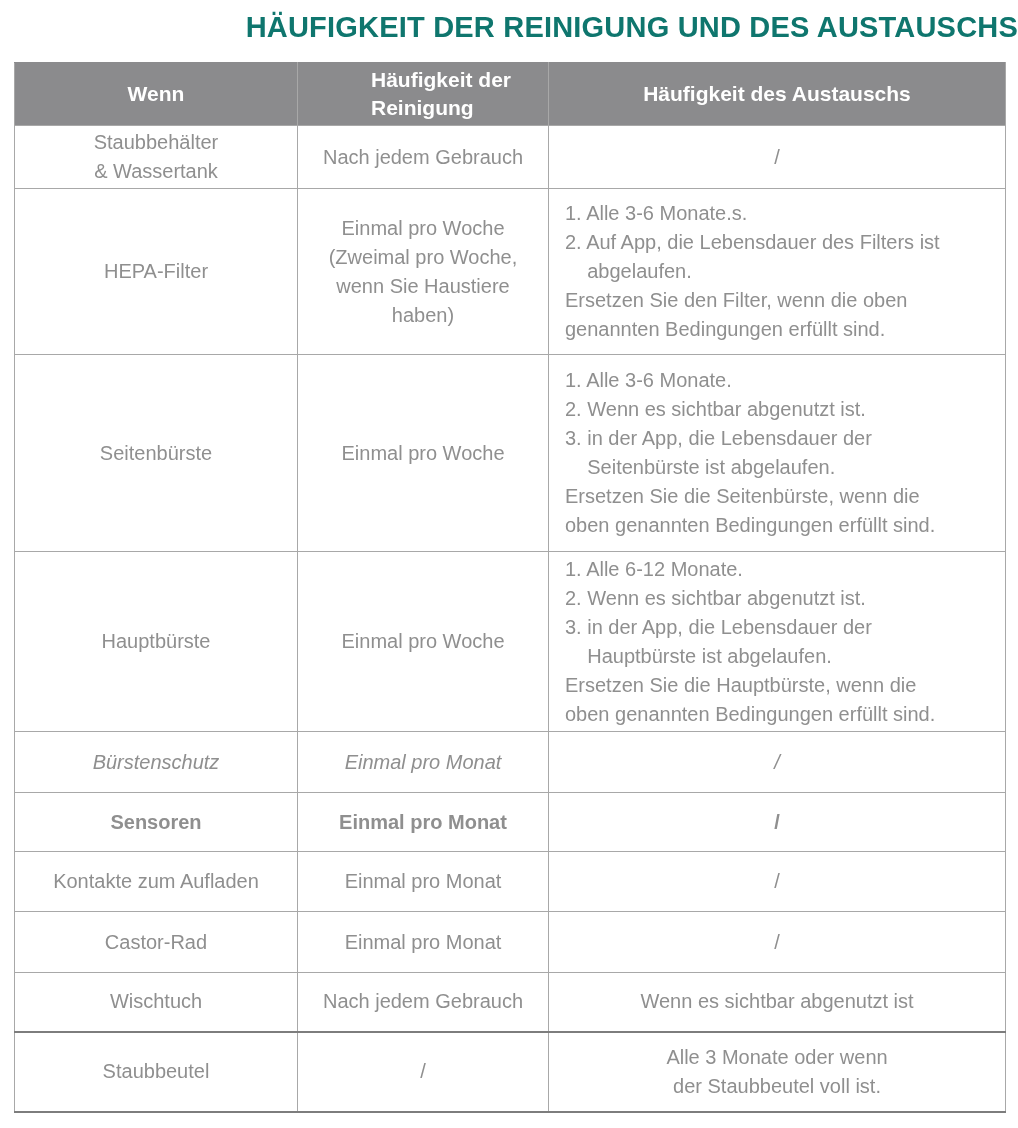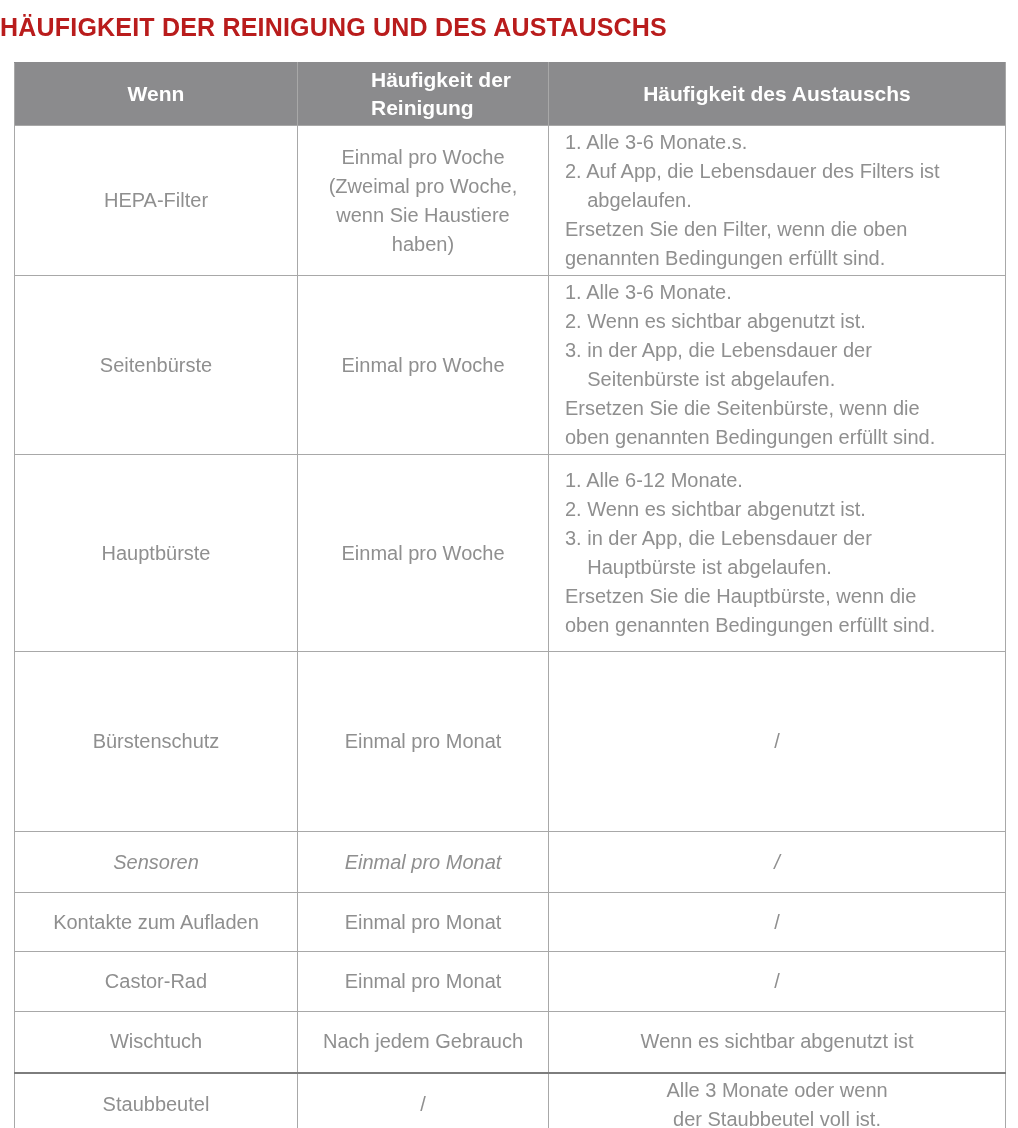--- a/index.html
+++ b/index.html
@@ -8,24 +8,24 @@
     background: #ffffff;
   }
   body {
     width: 1018px;
     height: 1128px;
     font-family: "Liberation Sans", sans-serif;
     overflow: hidden;
   }
   .title {
     margin: 13px 0 0 0;
-    text-align: left;
-    font-size: 25px;
+    text-align: right;
+    font-size: 29px;
     font-weight: bold;
-    color: #b91c1c;
+    color: #0f766e;
     letter-spacing: 0.2px;
     line-height: 29px;
   }
   table.freq-table {
     border-collapse: collapse;
     table-layout: fixed;
     width: 991px;
     margin: 20px 0 0 14px;
     border-bottom: 2px solid #7d7d7d;
   }
@@ -67,21 +67,21 @@
     text-align: left;
     white-space: pre-wrap;
     padding-left: 16px;
   }
   
   tbody tr:nth-child(1)  { height: 62px; }
   tbody tr:nth-child(2)  { height: 166px; }
   tbody tr:nth-child(3)  { height: 197px; }
   tbody tr:nth-child(4)  { height: 180px; }
   tbody tr:nth-child(5)  { height: 61px; font-style: italic; }
-  tbody tr:nth-child(6)  { height: 59px; }
+  tbody tr:nth-child(6)  { height: 59px; font-weight: bold; }
   tbody tr:nth-child(7)  { height: 60px; }
   tbody tr:nth-child(8)  { height: 61px; }
   tbody tr:nth-child(9)  { height: 59px; }
   tbody tr:nth-child(10) { height: 80px; }
   
   tbody tr:last-child td { border-top: 2px solid #7d7d7d; }
 </style>
 </head>
 <body>
 
@@ -95,20 +95,26 @@
   </colgroup>
   <thead>
     <tr>
       <th>Wenn</th>
       <th><span class="wrap-left">Häufigkeit der
 Reinigung</span></th>
       <th>Häufigkeit des Austauschs</th>
     </tr>
   </thead>
   <tbody>
+  <tr>
+    <td>Staubbehälter
+&amp; Wassertank</td>
+    <td>Nach jedem Gebrauch</td>
+    <td class="style-center">/</td>
+  </tr>
 
   <tr>
     <td>HEPA-Filter</td>
     <td>Einmal pro Woche
 (Zweimal pro Woche,
 wenn Sie Haustiere
 haben)</td>
     <td class="style-list">1. Alle 3-6 Monate.s.
 2. Auf App, die Lebensdauer des Filters ist
     abgelaufen.

